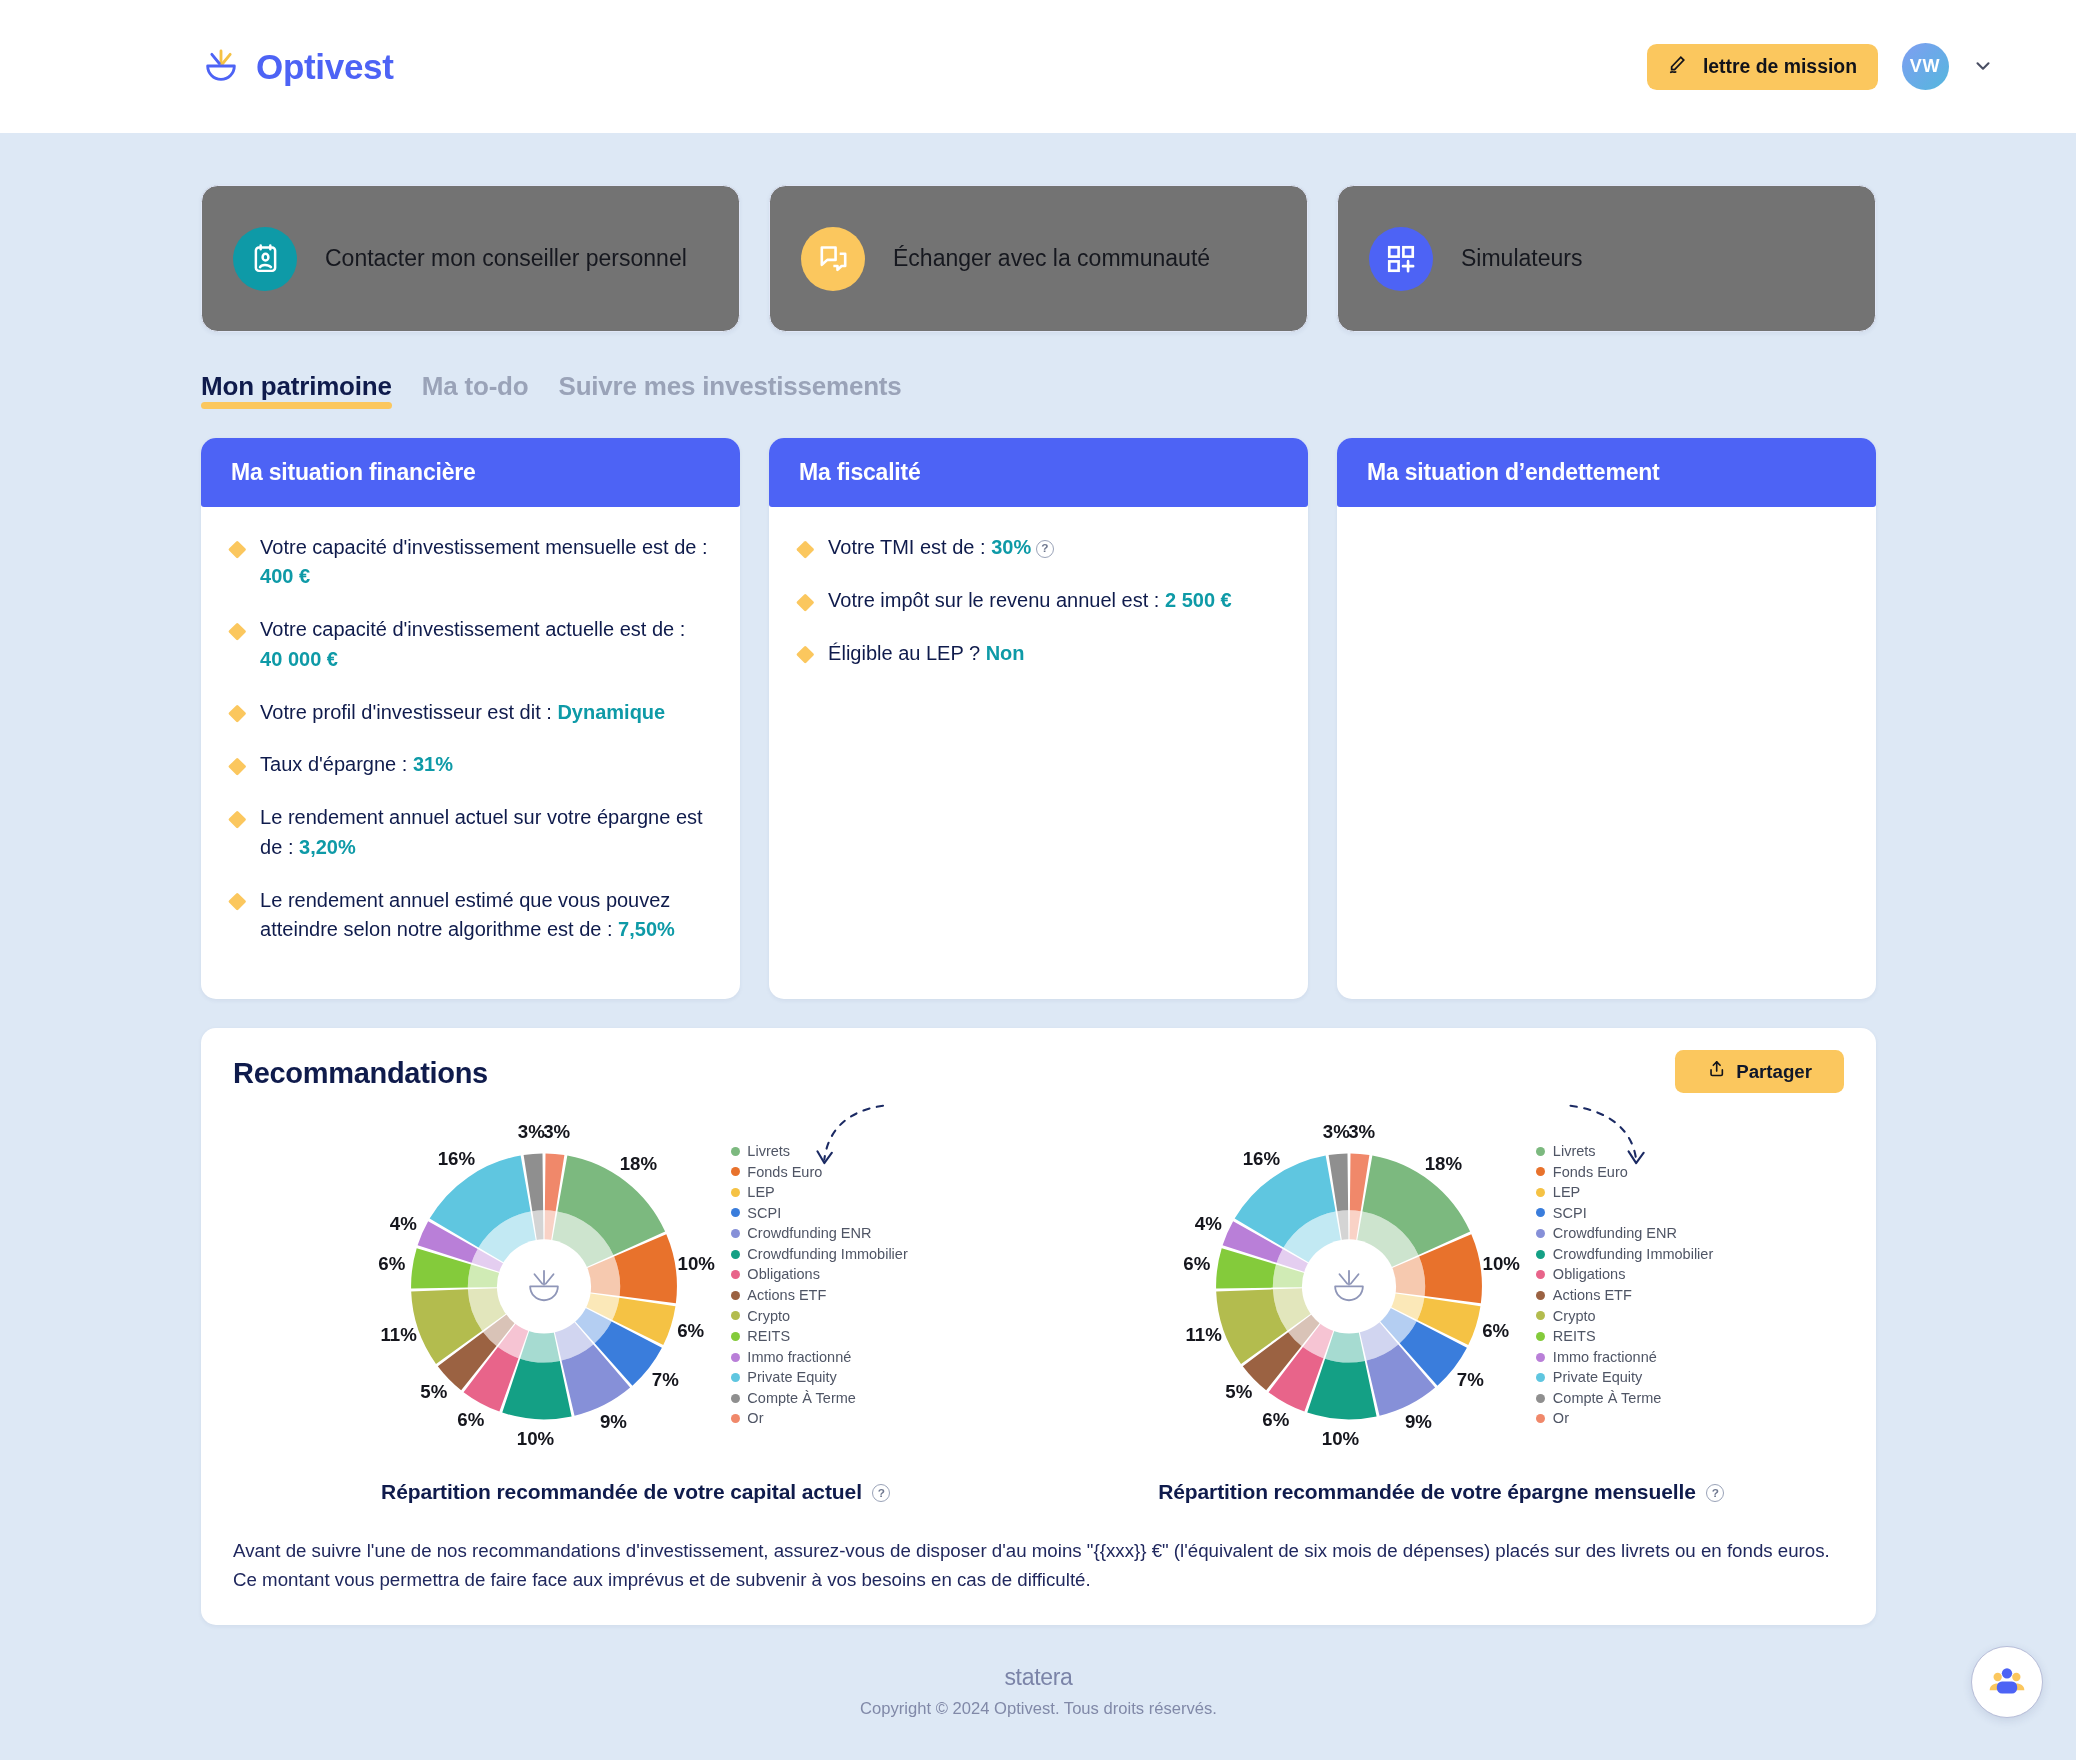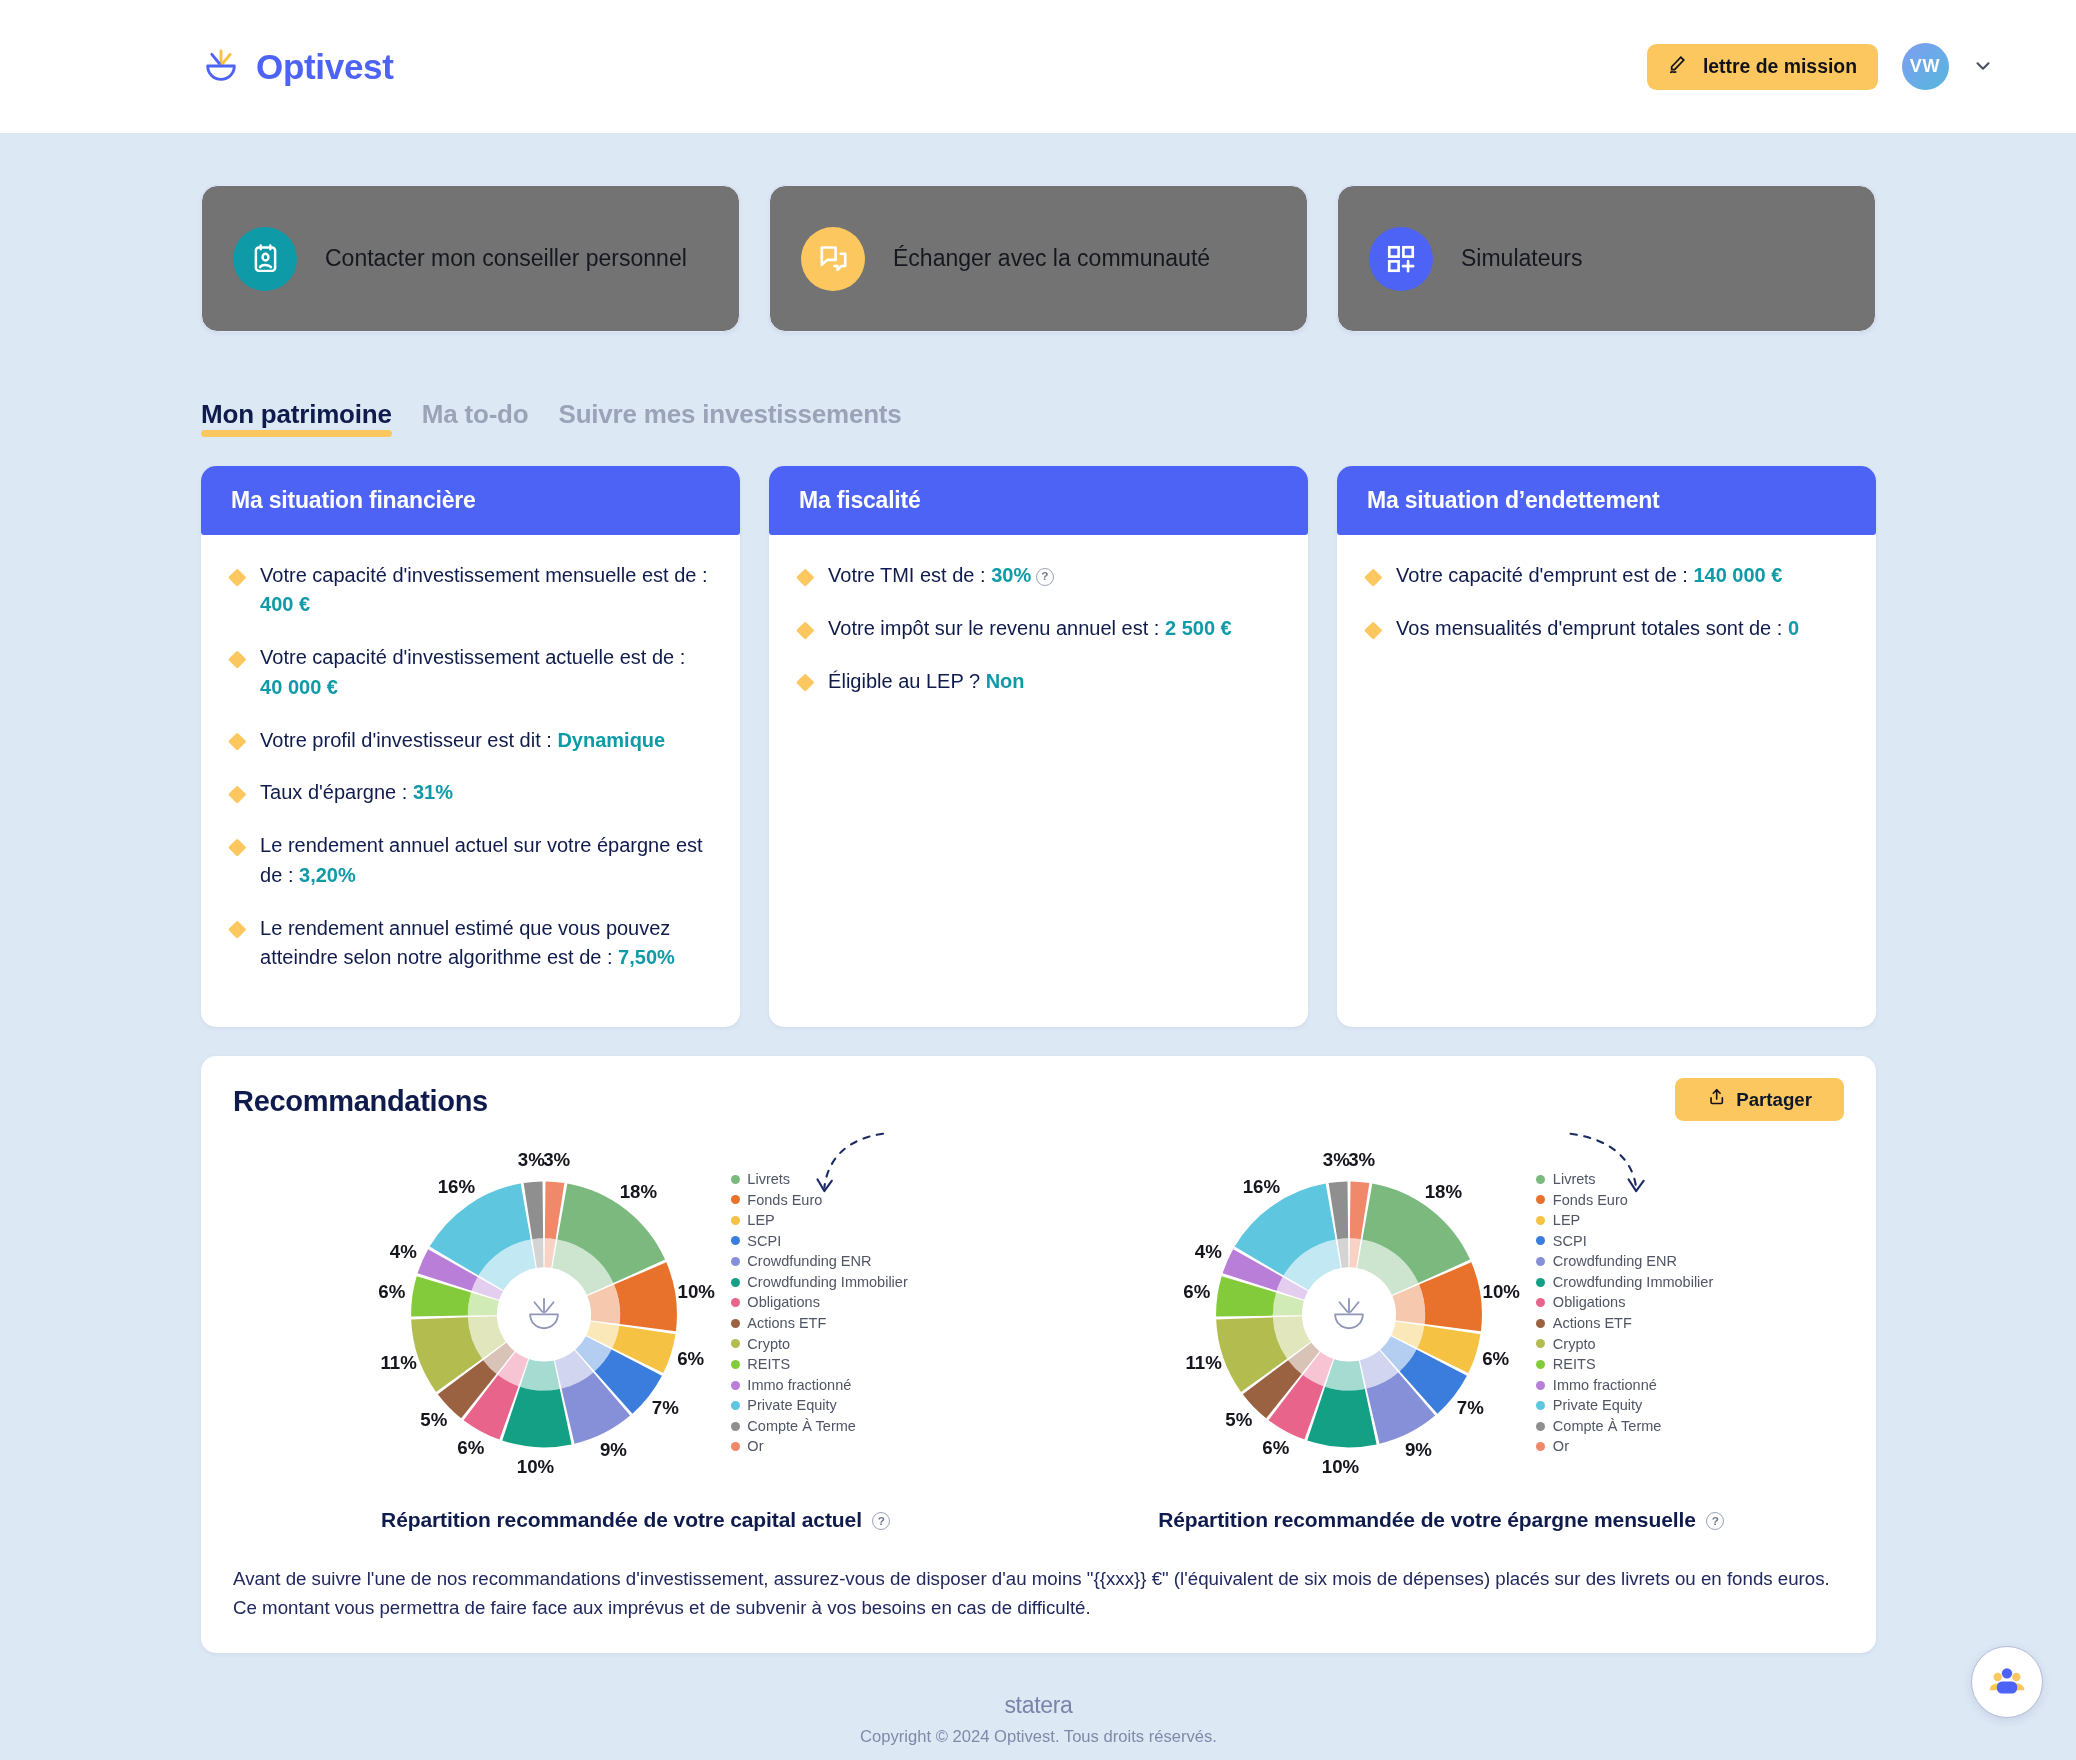--- a/index.html
+++ b/index.html
@@ -58,21 +58,21 @@
     display:flex; align-items:center; justify-content:center;
   }
   .q-label { font-size:23px; color:#16181f; }
 
   
   .tabs { display:flex; gap:30px; align-items:flex-end; margin-top:39px; }
   .tab {
     font-size:26px; font-weight:700; color:#9aa3b8; cursor:pointer;
     padding-bottom:7px; position:relative; letter-spacing:-0.2px;
   }
-  .tab.active { color:#0f1b4c;margin-top:28px; }
+  .tab.active { color:#0f1b4c; }
   .tab.active::after{
     content:""; position:absolute; left:0; right:0; bottom:0;
     height:7px; background:#fbc75e; border-radius:4.2px;
   }
 
   
   .info-row { display:flex; gap:29px; margin-top:29px; align-items:stretch; }
   .info-card {
     flex:1; background:#fff; border-radius:15px; overflow:hidden;
     box-shadow:0 1.4px 4.2px rgba(30,50,110,.06); min-height:561px;
@@ -269,32 +269,20 @@
           <li>
               <span class="dia"></span>
               <span><span>Éligible au LEP ? </span><span class="val">Non</span></span>
             </li>
         </ul>
       </div>
     </div>
 
     <div class="info-card">
       <div class="info-head">Ma situation d’endettement</div>
-      <div class="info-body">
-        <ul class="bullets">
-          <li>
-              <span class="dia"></span>
-              <span><span>Votre capacité d'emprunt est de : </span><span class="val">140 000 €</span></span>
-            </li>
-          <li>
-              <span class="dia"></span>
-              <span><span>Vos mensualités d'emprunt totales sont de : </span><span class="val">0</span></span>
-            </li>
-        </ul>
-      </div>
     </div>
 
   </div>
 
   <div class="reco">
     <div class="reco-title">Recommandations</div>
     <button class="btn-share">
       <span>
         <svg width="19.4" height="19.4" viewBox="0 0 24 24" fill="none" stroke="#12131a" stroke-width="2" stroke-linecap="round" stroke-linejoin="round">
           <path d="M12 15V3.6"></path>

